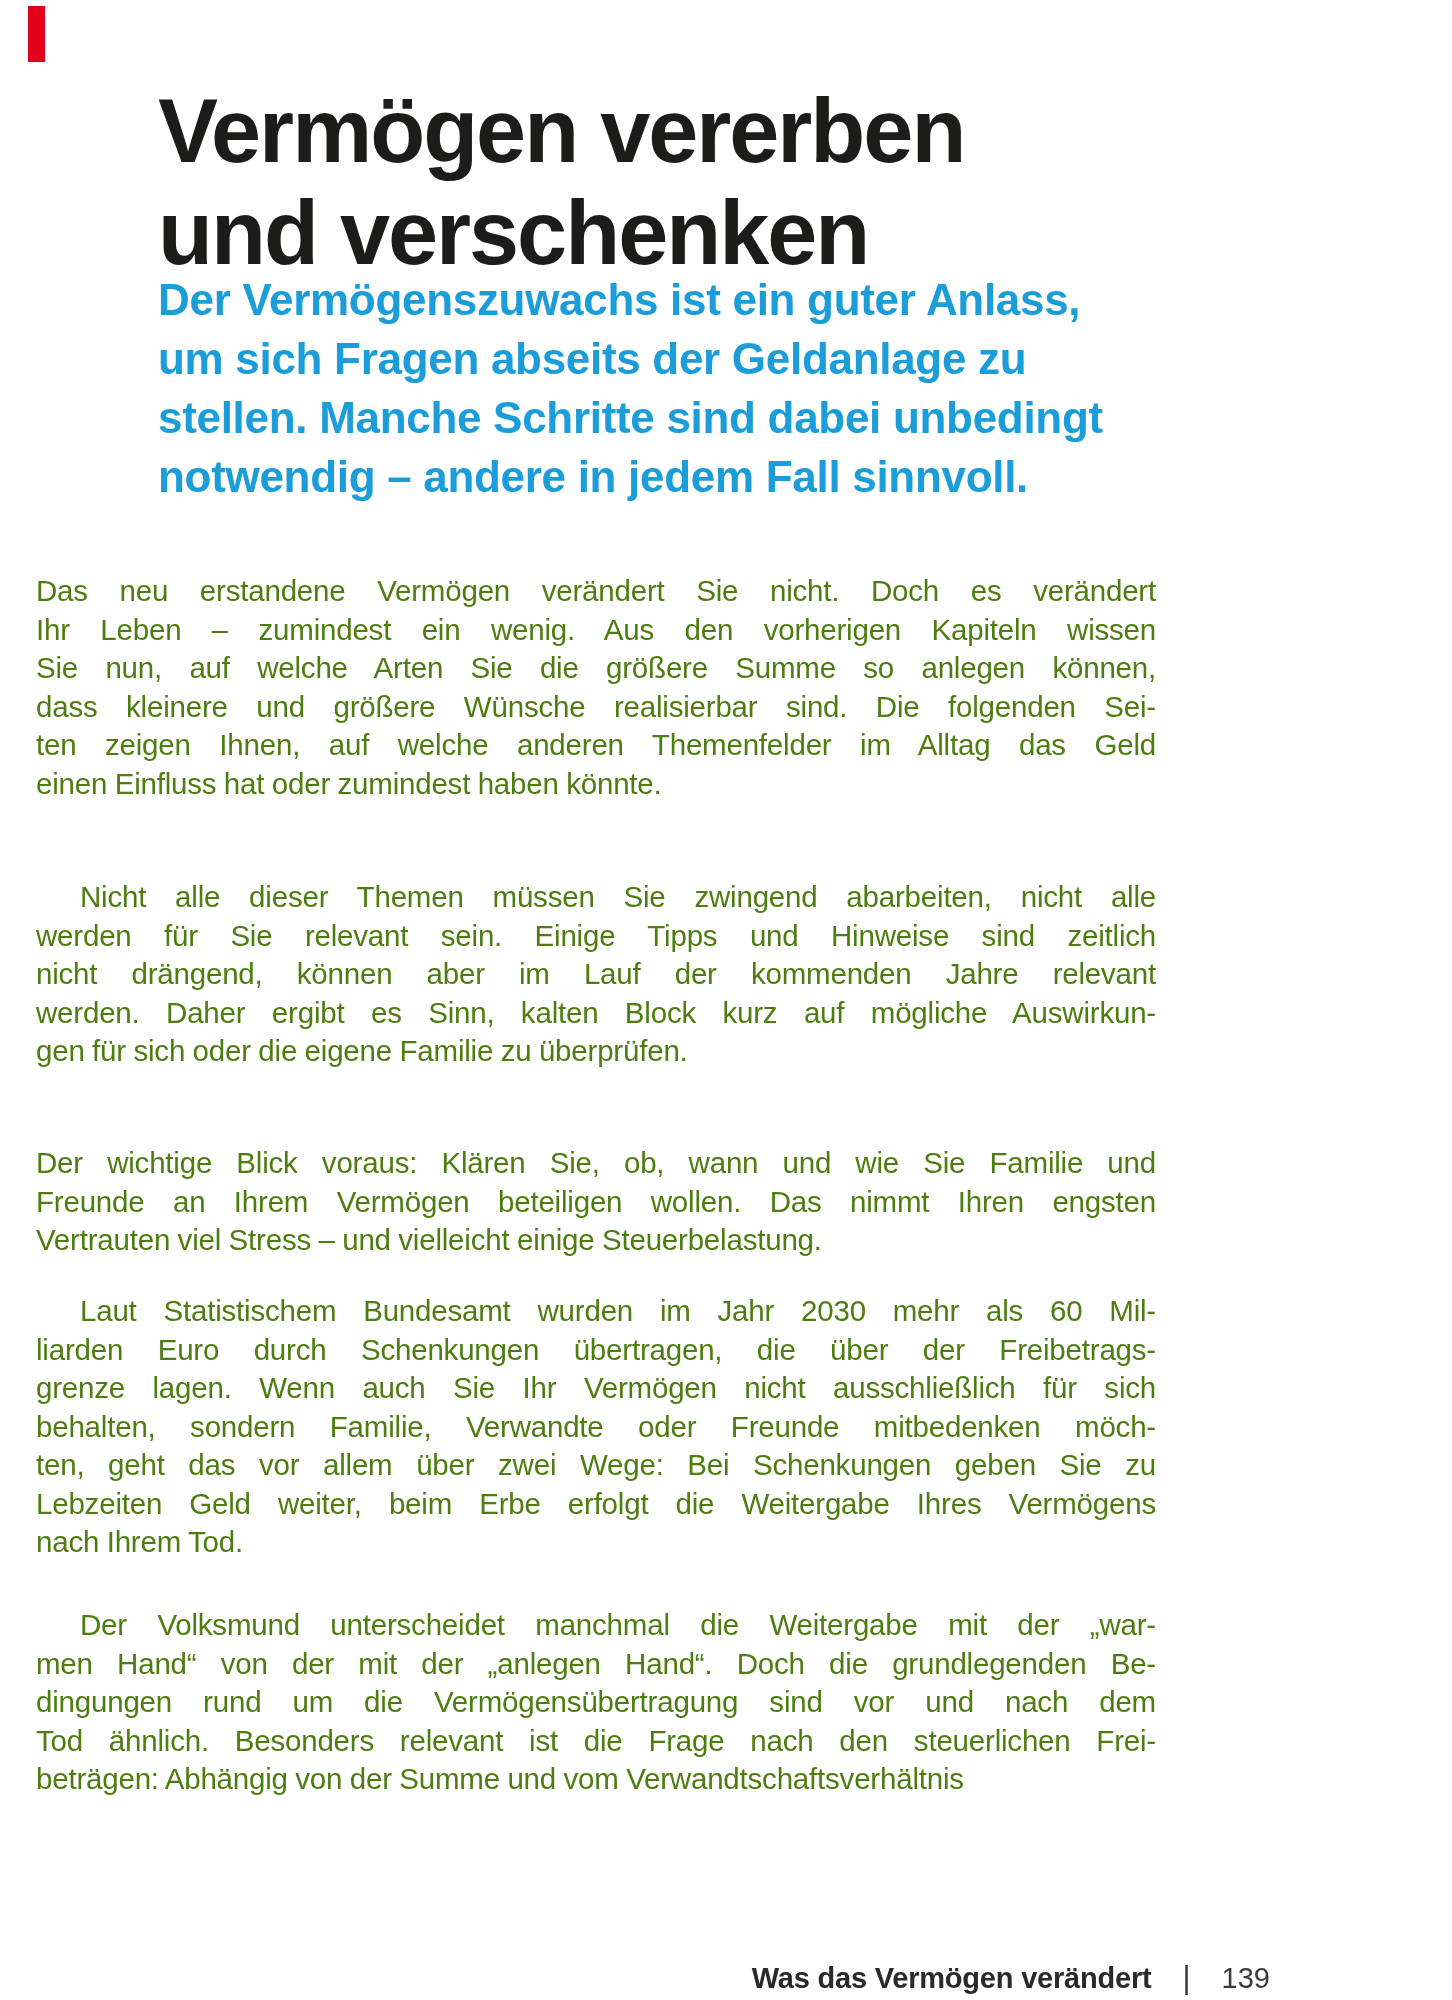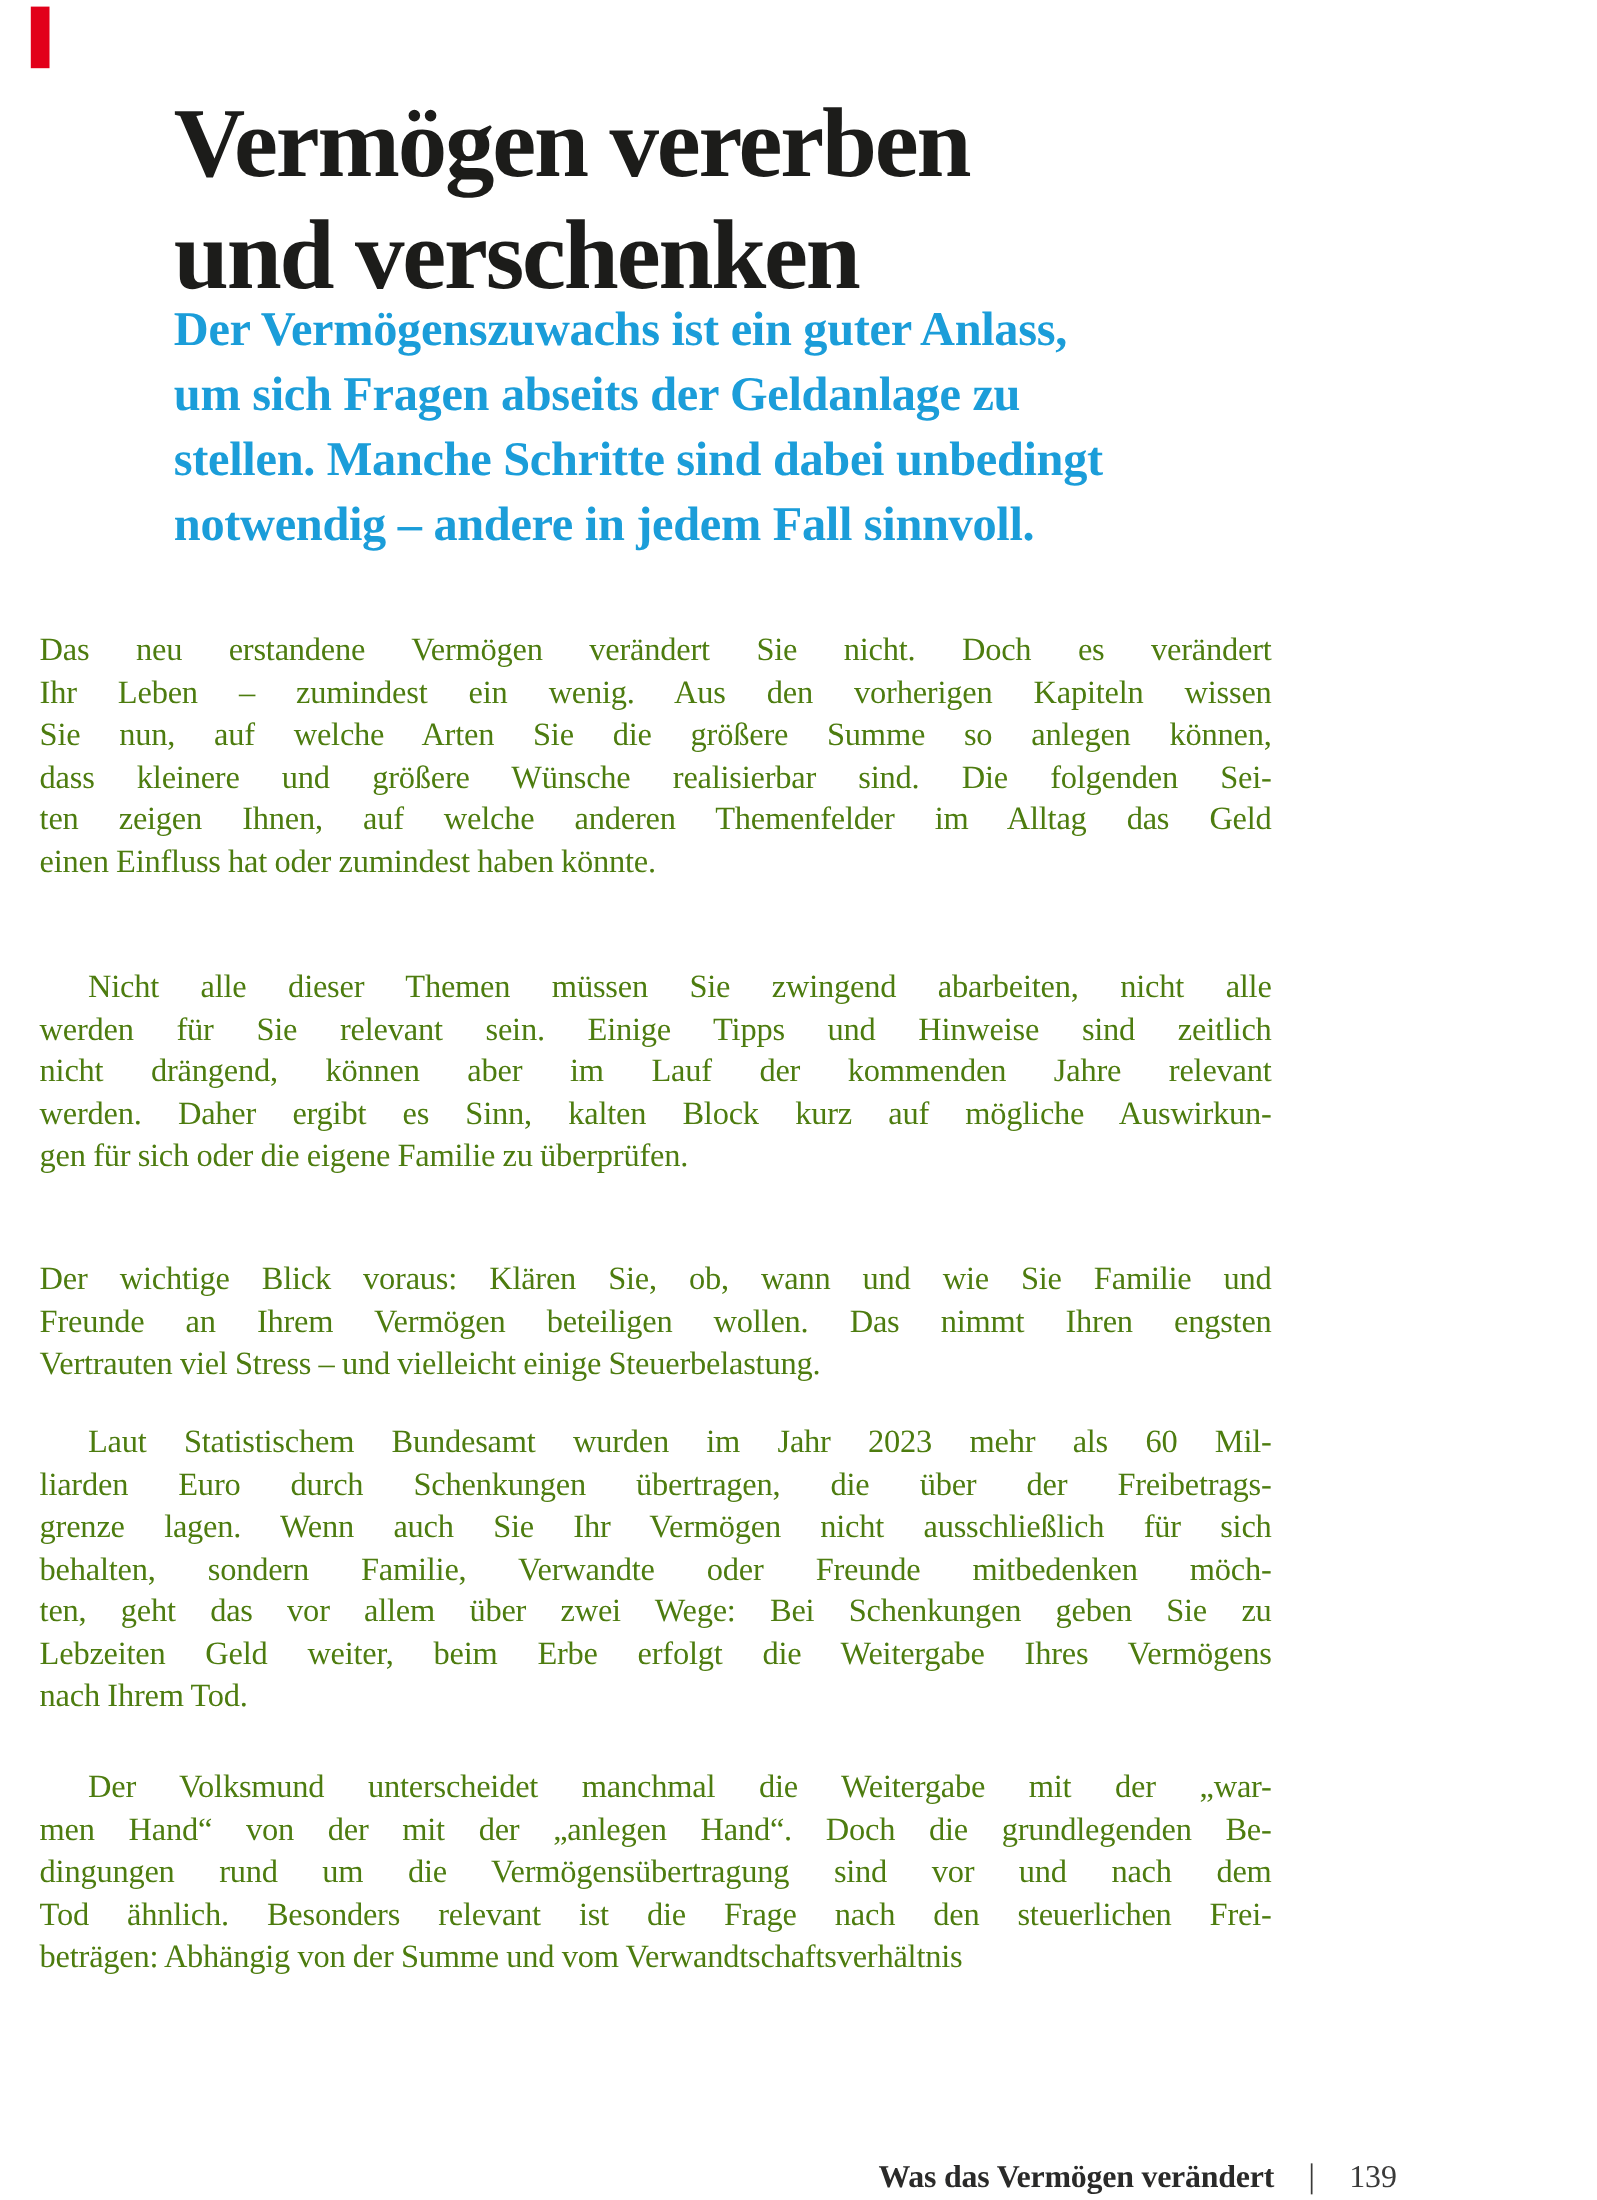--- a/index.html
+++ b/index.html
@@ -3,21 +3,21 @@
 <meta charset="utf-8">
 <title>Vermögen vererben und verschenken</title>
 <style>
   html,body{margin:0;padding:0;background:#ffffff;}
   .page{
     position:relative;
     width:1392px;
     height:2000px;
     background:#ffffff;
     overflow:hidden;
-    font-family:Liberation Serif, serif;
+    font-family:Liberation Sans, sans-serif;
   }
   .red-tab{
     position:absolute;
     left:28px; top:6px;
     width:17px; height:56px;
     background:#e2001a;
   }
   .chapter-title{
     position:absolute;
     left:158px; top:20px;
@@ -133,21 +133,21 @@
     </div>
 
 
   <div class="bodyblock p3">
       <div class="tline just">Der wichtige Blick voraus: Klären Sie, ob, wann und wie Sie Familie und</div>
       <div class="tline just">Freunde an Ihrem Vermögen beteiligen wollen. Das nimmt Ihren engsten</div>
       <div class="tline">Vertrauten viel Stress – und vielleicht einige Steuerbelastung.</div>
     </div>
 
   <div class="bodyblock p4">
-      <div class="tline just ind">Laut Statistischem Bundesamt wurden im Jahr 2023 mehr als 60 Mil-</div>
+      <div class="tline just ind">Laut Statistischem Bundesamt wurden im Jahr 2030 mehr als 60 Mil-</div>
       <div class="tline just">liarden Euro durch Schenkungen übertragen, die über der Freibetrags-</div>
       <div class="tline just">grenze lagen. Wenn auch Sie Ihr Vermögen nicht ausschließlich für sich</div>
       <div class="tline just">behalten, sondern Familie, Verwandte oder Freunde mitbedenken möch-</div>
       <div class="tline just">ten, geht das vor allem über zwei Wege: Bei Schenkungen geben Sie zu</div>
       <div class="tline just">Lebzeiten Geld weiter, beim Erbe erfolgt die Weitergabe Ihres Vermögens</div>
       <div class="tline">nach Ihrem Tod.</div>
     </div>
 
   <div class="bodyblock p5">
       <div class="tline just ind">Der Volksmund unterscheidet manchmal die Weitergabe mit der „war-</div>

